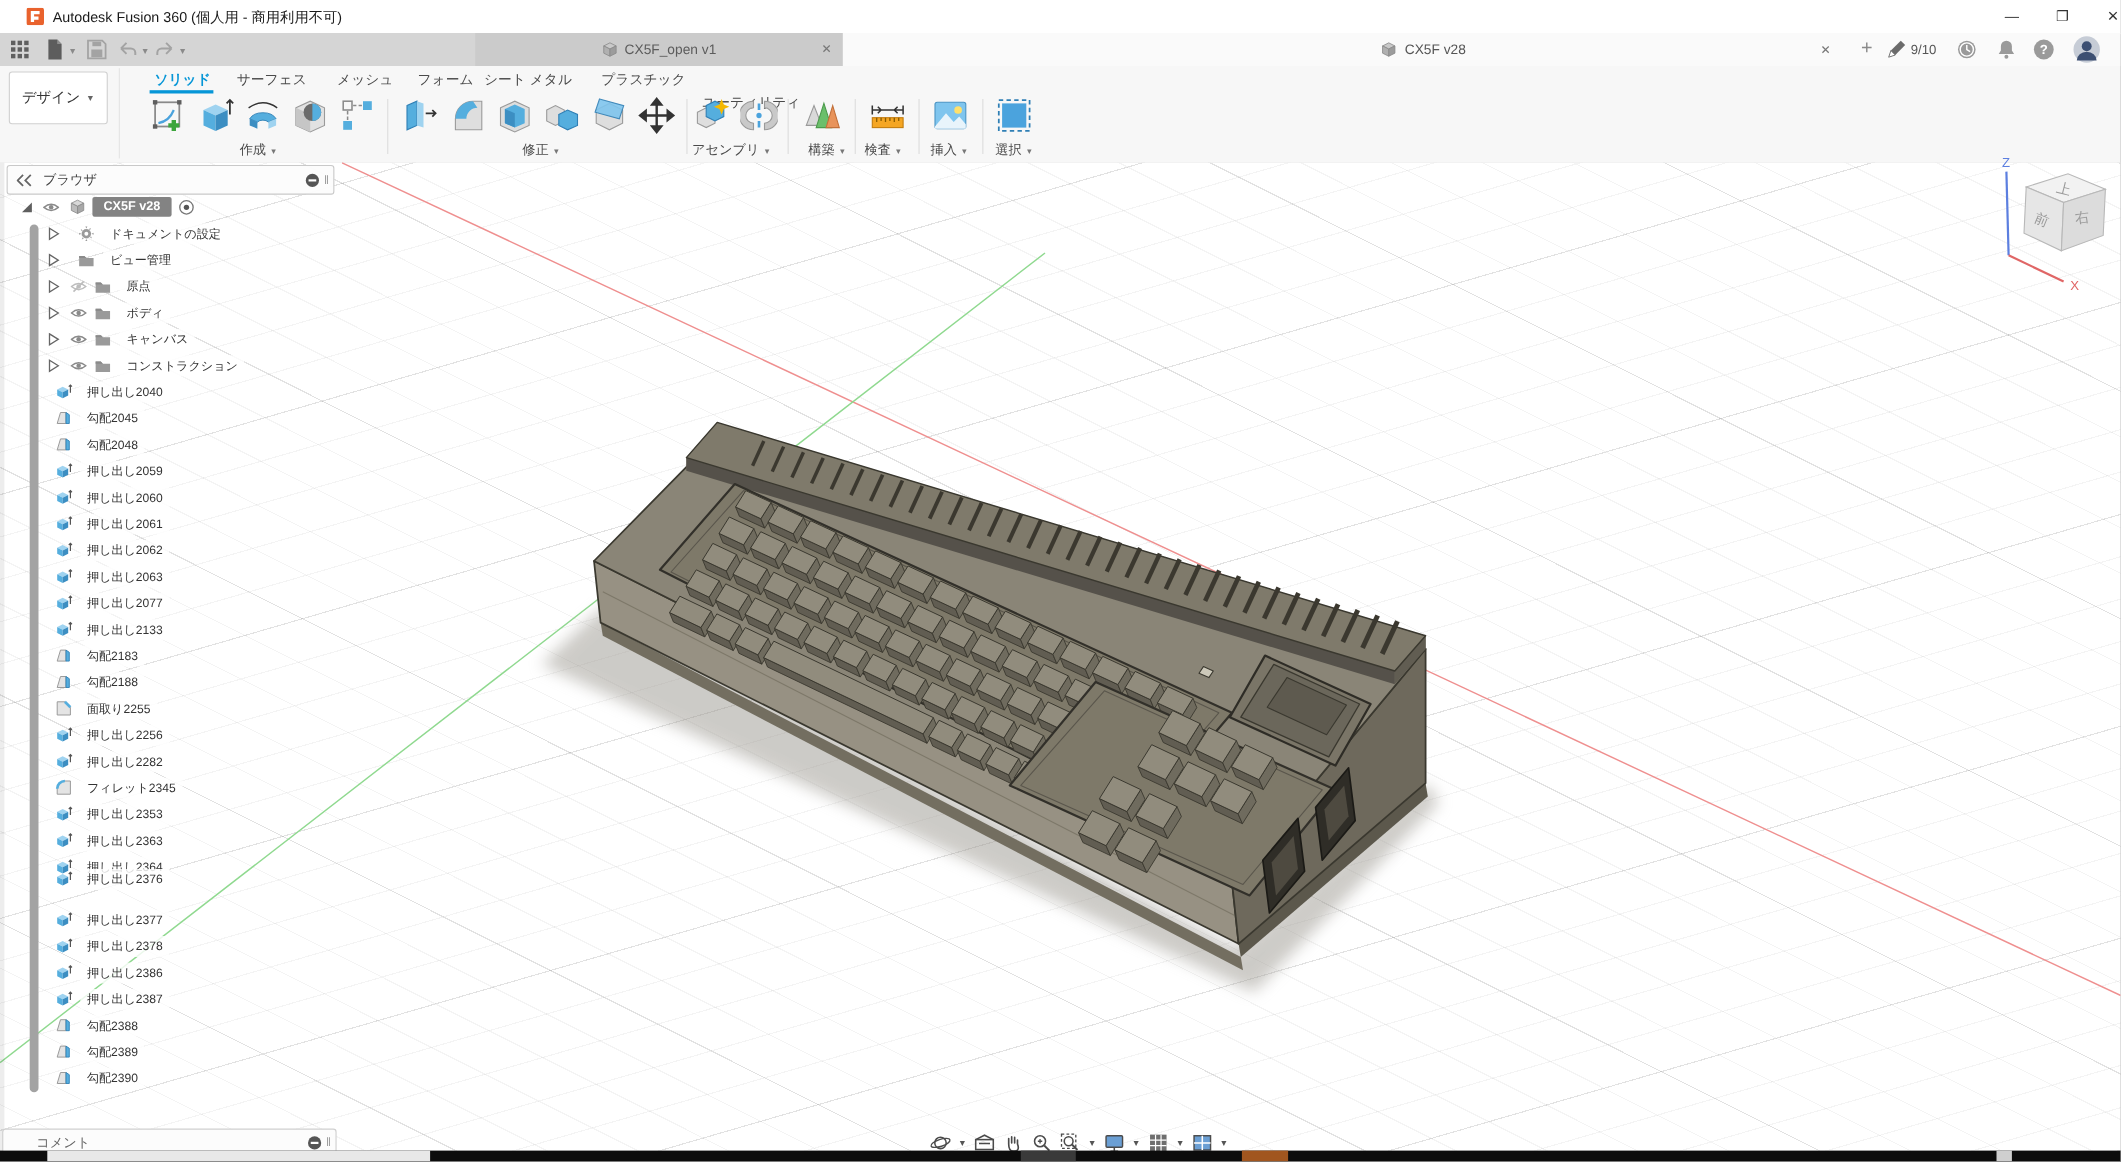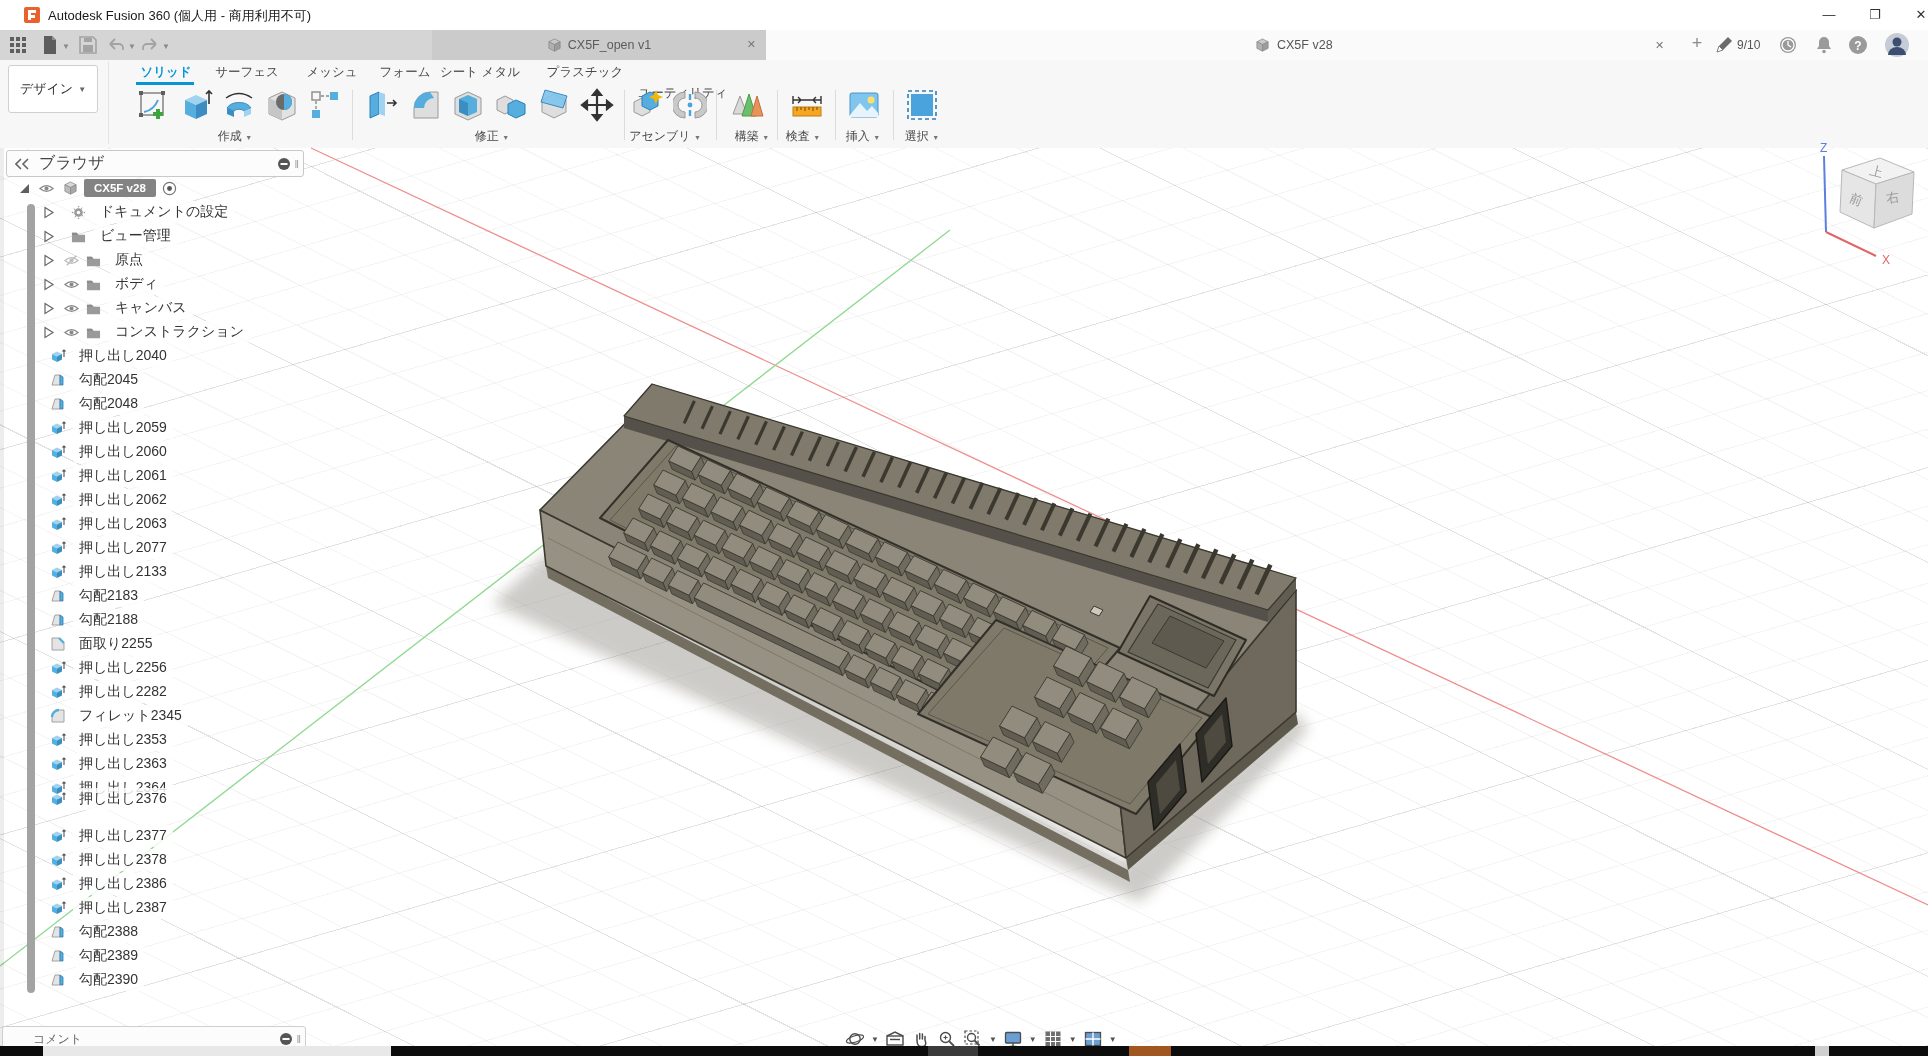--- a/index.html
+++ b/index.html
@@ -42,26 +42,26 @@
     repeating-linear-gradient(26.6deg, rgba(0,0,0,0.075) 0 1px, transparent 1px 185px),
     repeating-linear-gradient(-16.2deg, rgba(0,0,0,0.075) 0 1px, transparent 1px 185px),
     repeating-linear-gradient(26.6deg, rgba(0,0,0,0.045) 0 1px, transparent 1px 37px),
     repeating-linear-gradient(-16.2deg, rgba(0,0,0,0.045) 0 1px, transparent 1px 37px),
     #ffffff;}
   #model-svg{position:absolute;left:0;top:-148px;width:1928px;height:1056px;pointer-events:none;}
   #left-gutter{position:absolute;left:0;top:0;width:4px;height:898px;background:rgba(0,0,0,0.07);}
   
   #browser-header{position:absolute;left:6px;top:2px;width:296px;height:25px;background:rgba(252,252,252,0.95);
     border:1px solid #c9c9c9;border-radius:3px;display:flex;align-items:center;}
-  #browser-header .hdr-label{font-size:16px;color:#444;margin-left:10px;}
+  #browser-header .hdr-label{font-size:12px;color:#444;margin-left:10px;}
   .hide-btn{margin-left:auto;width:14px;height:14px;}
   .grip{color:#9a9a9a;font-size:11px;margin:0 4px 0 3px;}
   #browser-tree{position:absolute;left:0;top:28px;width:330px;}
   .trow{position:absolute;height:24px;display:flex;align-items:center;}
-  .pill{background:rgba(255,255,255,0.82);border-radius:2px;padding:2px 6px;font-size:14px;color:#333;white-space:nowrap;}
+  .pill{background:rgba(255,255,255,0.82);border-radius:2px;padding:2px 6px;font-size:11px;color:#333;white-space:nowrap;}
   .tri{width:13px;height:13px;}
   .mini{width:15px;height:15px;}
   .root-pill{background:#838383;color:#fff;font-weight:bold;font-size:11.5px;padding:3px 10px;border-radius:2px;}
   #tree-scrollbar{position:absolute;left:27px;top:56px;width:8px;height:789px;background:#a3a3a3;border-radius:4px;}
   
   .fico{display:none;width:16px;height:16px;margin-right:7px;}
   .trow[data-type="extrude"] .fi-extrude{display:block;}
   .trow[data-type="draft"]   .fi-draft{display:block;}
   .trow[data-type="chamfer"] .fi-chamfer{display:block;}
   .trow[data-type="fillet"]  .fi-fillet{display:block;}

